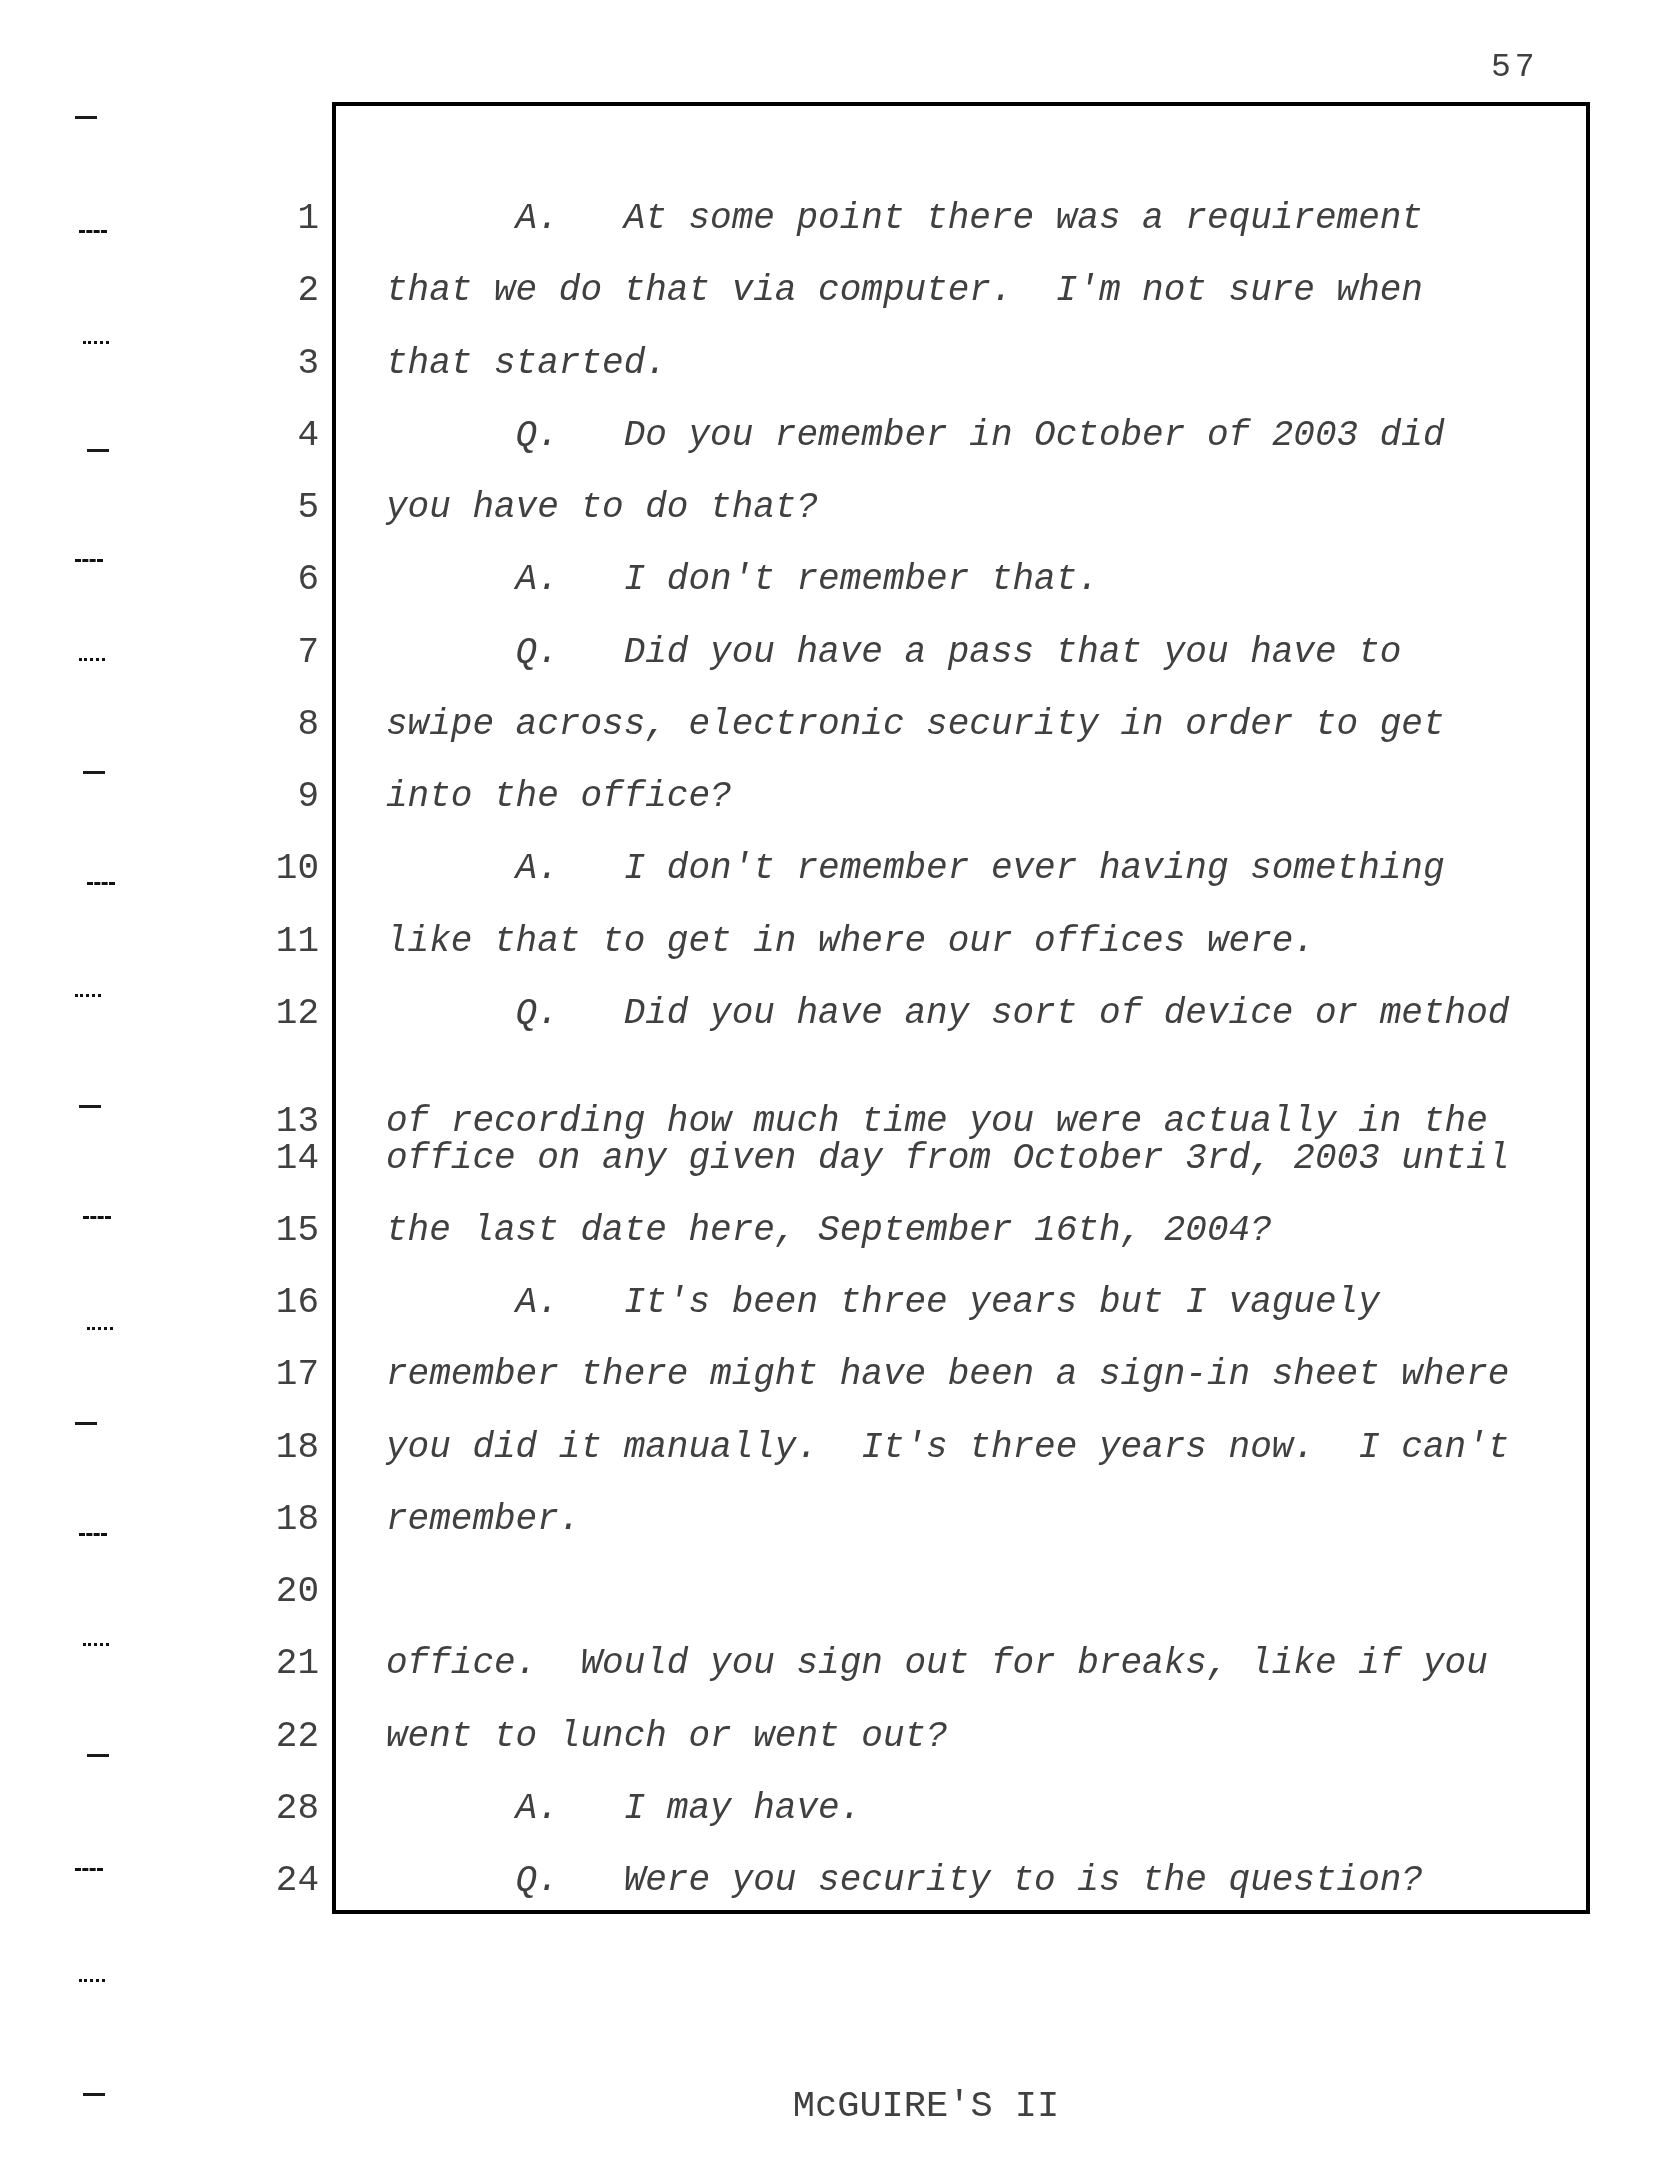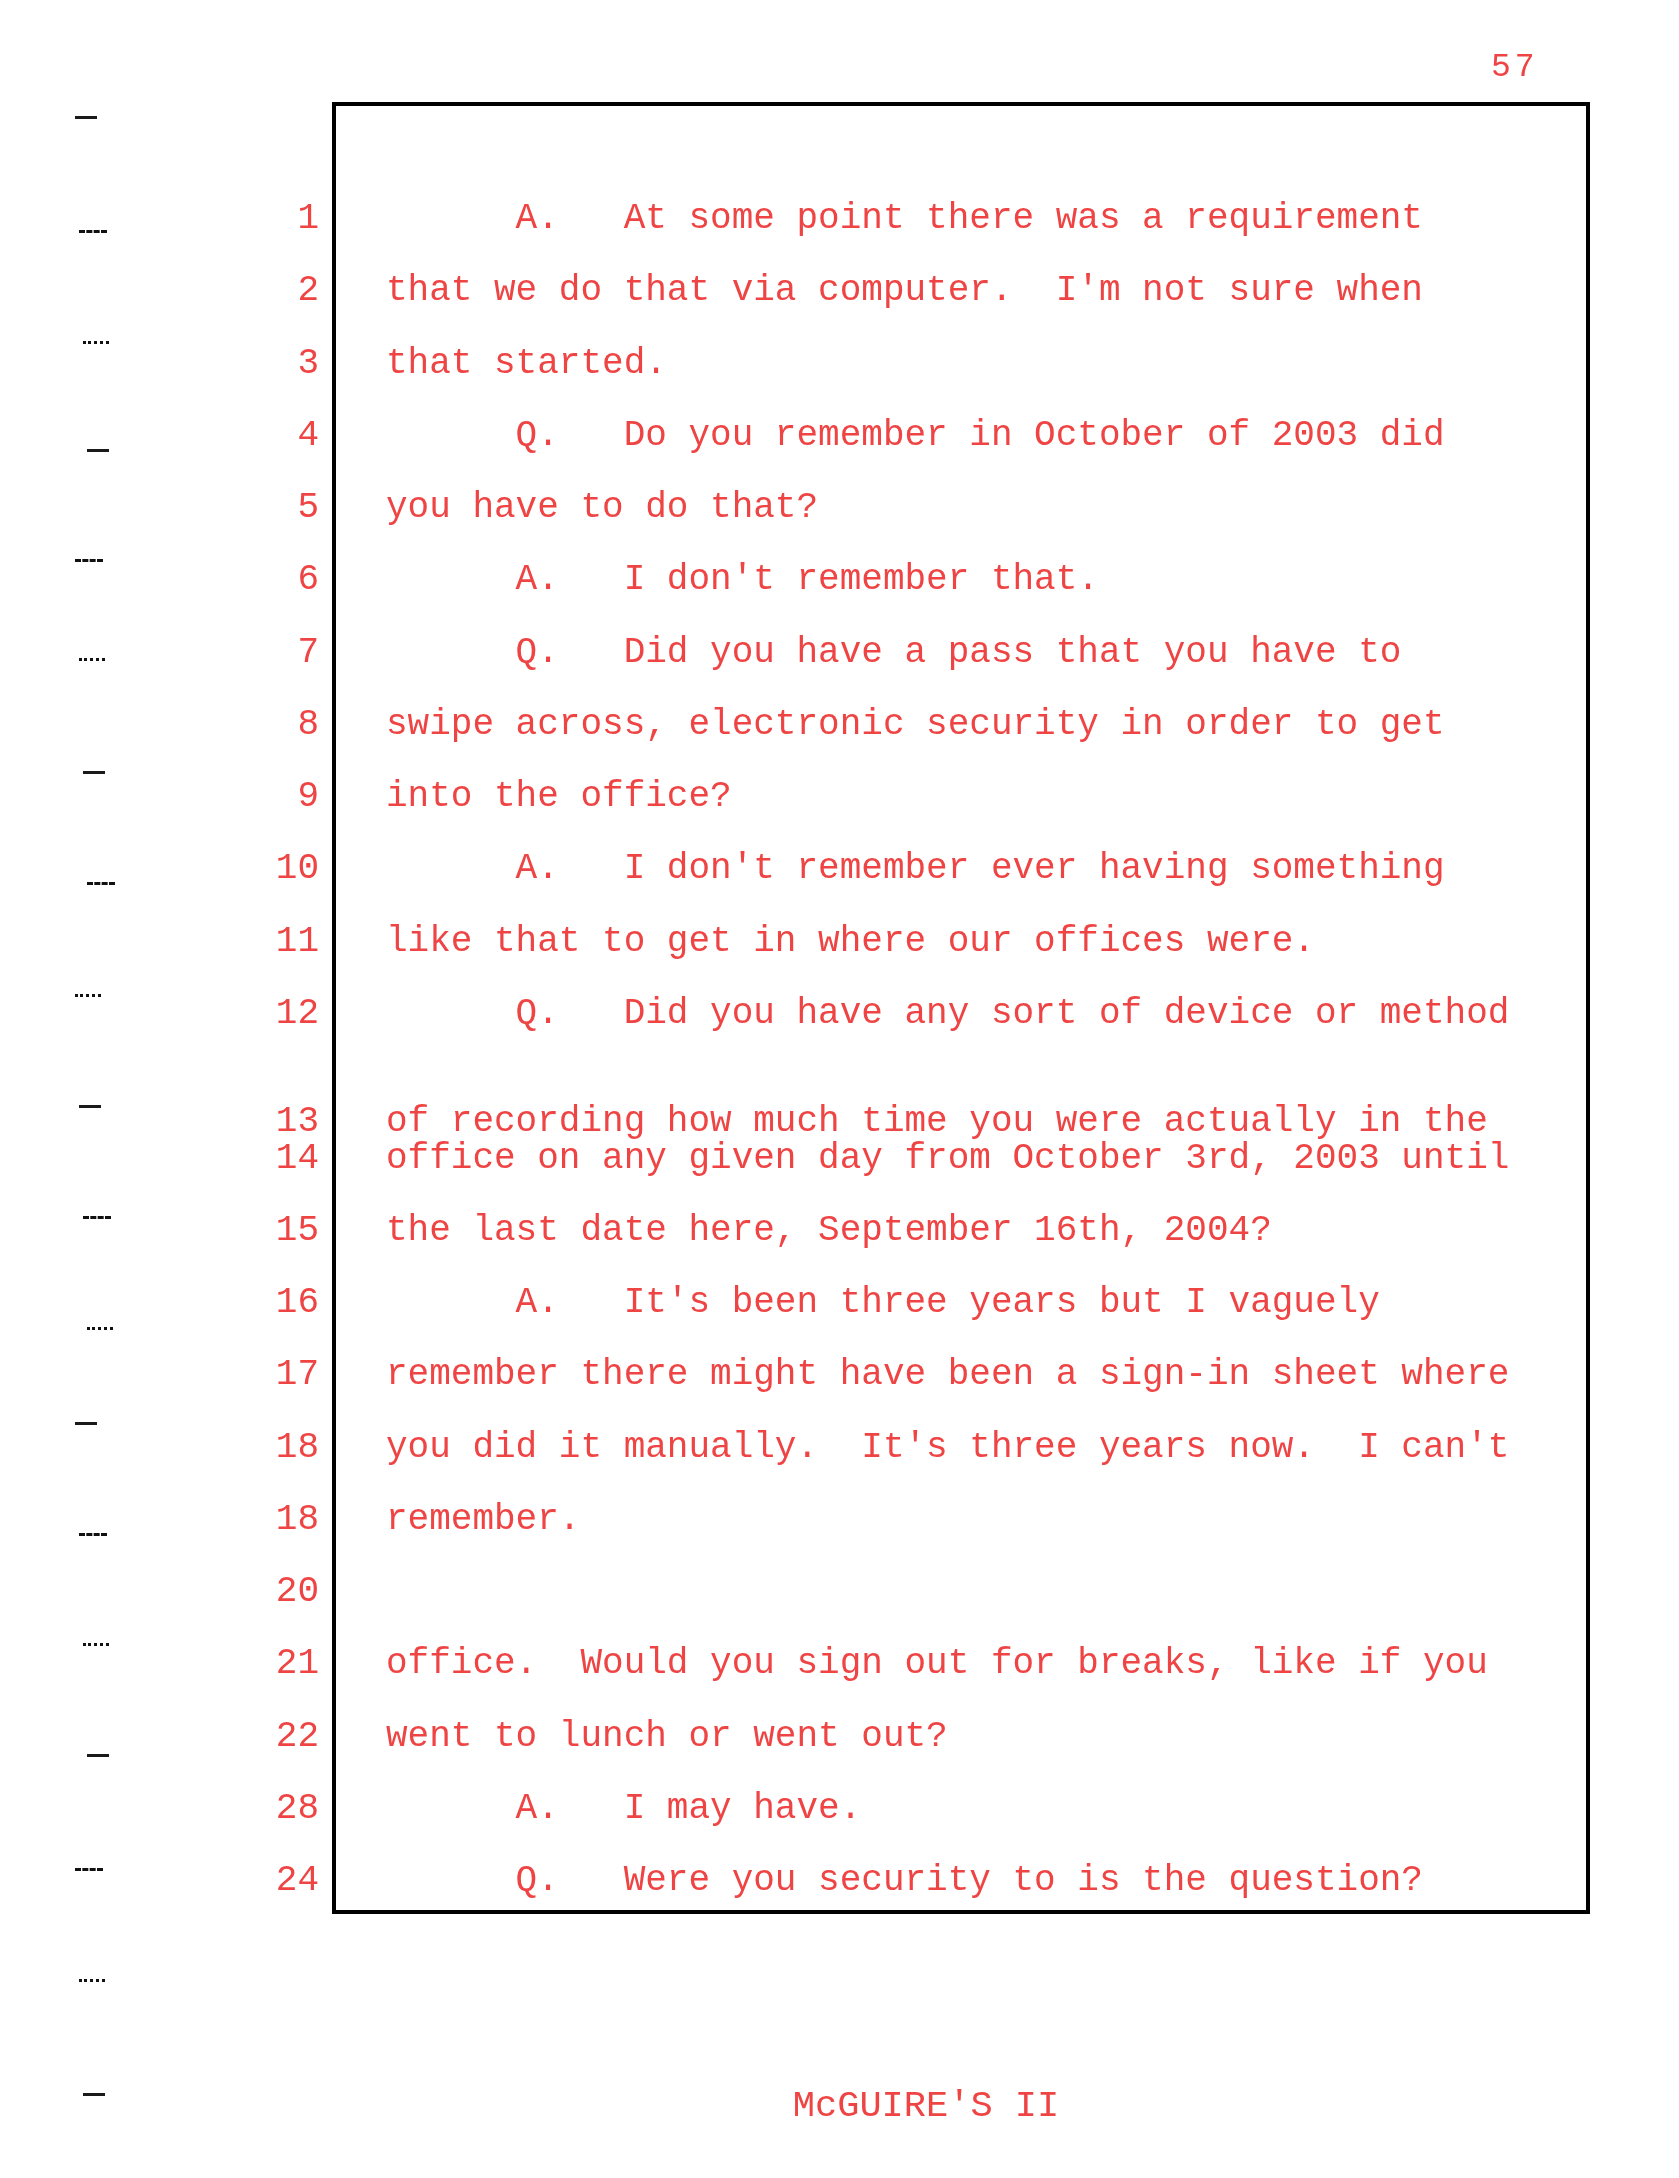--- a/index.html
+++ b/index.html
@@ -2,21 +2,21 @@
 <html><head>
 <meta charset="utf-8">
 <style>
   html, body { margin: 0; padding: 0; background: #e8e8e8; }
   .page {
     position: relative;
     width: 1679px;
     height: 2178px;
     background: #ffffff;
     font-family: "Liberation Mono", "DejaVu Sans Mono", monospace;
-    color: #ef4444;
+    color: #404040;
     overflow: hidden;
   }
   .page-number {
     position: absolute;
     left: 1491px;
     top: 51px;
     font-size: 33px;
     letter-spacing: 4px;
     line-height: 1;
   }
@@ -41,20 +41,21 @@
     position: absolute;
     left: 198px;
     width: 121px;
     text-align: right;
     display: inline-block;
   }
   .ltxt {
     position: absolute;
     left: 386px;
     white-space: pre;
+    font-style: italic;
   }
   .footer {
     position: absolute;
     left: 332px;
     top: 1961px;
     width: 1188px;
     text-align: center;
     font-size: 37px;
     line-height: 58px;
     white-space: pre;

